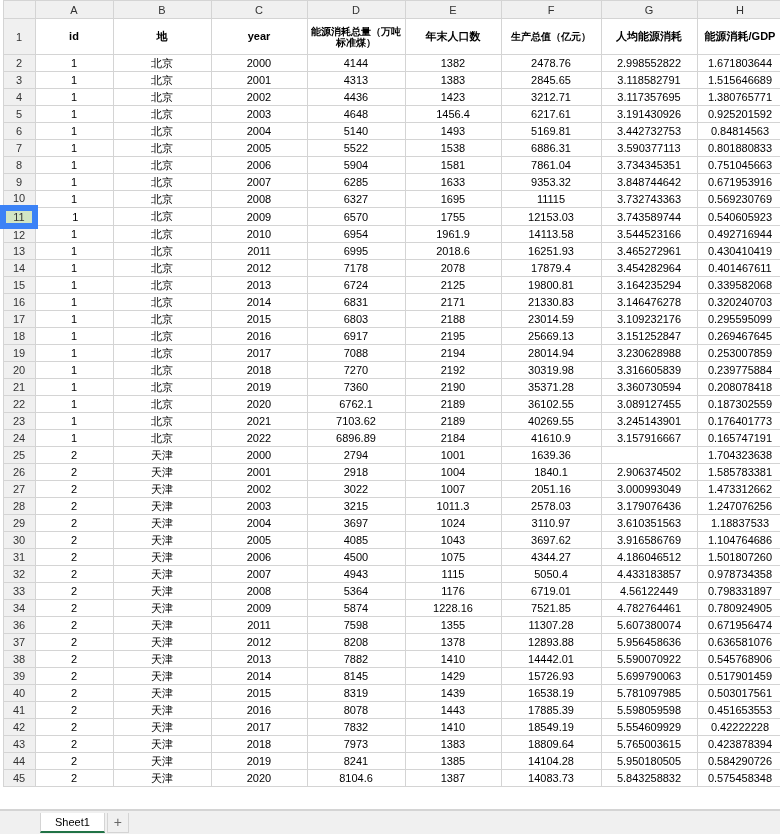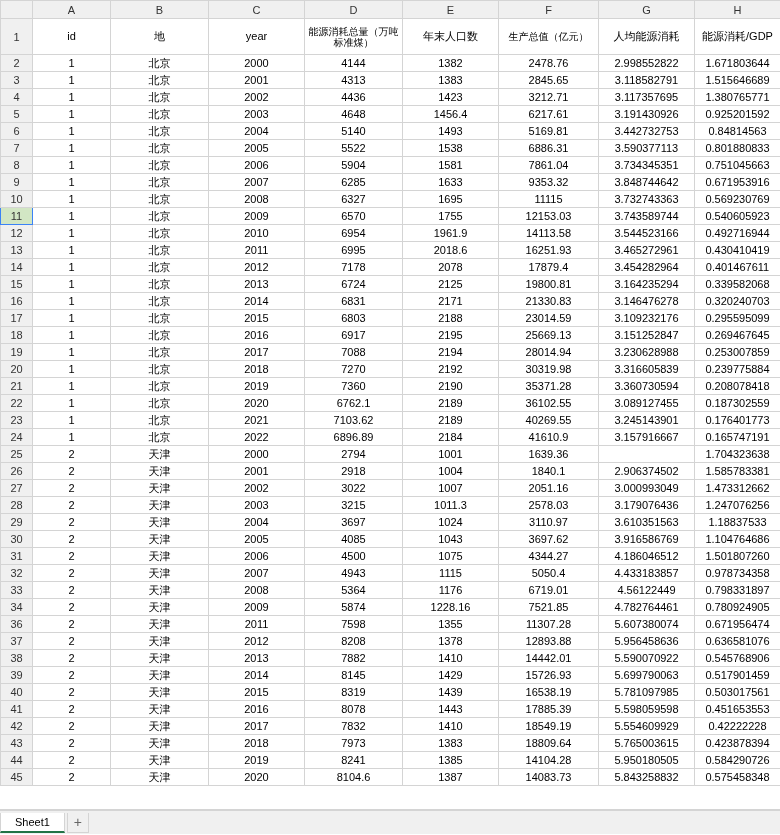--- a/index.html
+++ b/index.html
@@ -43,46 +43,47 @@
   
   td.rownum, th.corner {
     background: #f0f0f0;
     color: #333;
     width: 32px;
     min-width: 32px;
     font-size: 11px;
   }
   
   tr.data-header td.cell {
-    font-weight: normal;
+    font-weight: bold;
     height: 36px;
     line-height: 1.1;
     white-space: normal;
     word-break: break-all;
   }
   tr.data-header td.cell-two-line {
     font-size: 10px;
     text-align: center;
   }
   tr.data-row td.cell {
     height: 17px;
     font-size: 11px;
   }
   
   tr.selected td.rownum {
     background: #d2e6c4;
-    border: 1px solid #3b82f6;
+    border: 6px solid #3b82f6;
   }
   
   .tabs-bar {
     display: flex;
     align-items: center;
     height: 24px;
     background: #f0f0f0;
     border-top: 1px solid #d4d4d4;
+    padding-left: 40px;
     gap: 2px;
   }
   .tab {
     padding: 3px 14px;
     font-size: 11px;
     background: #fff;
     border: 1px solid #d4d4d4;
     border-top: none;
     border-bottom: 2px solid #217346;
     color: #000;

